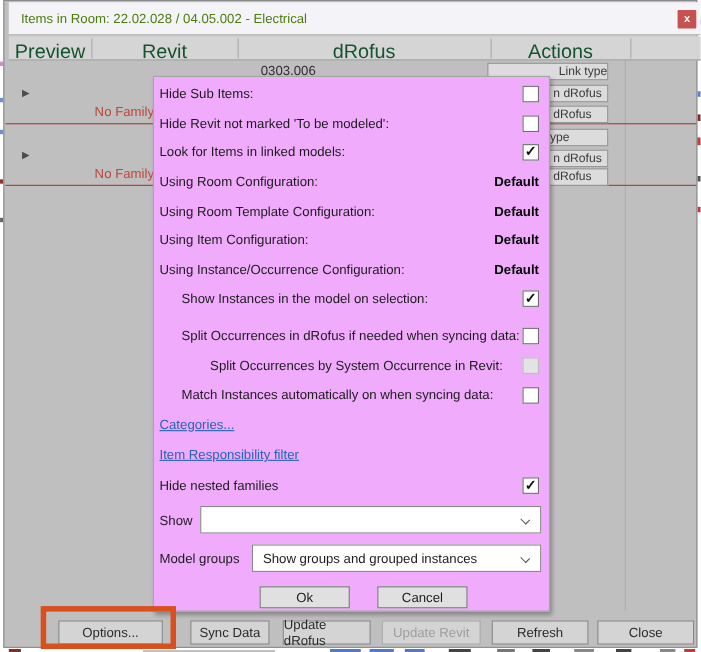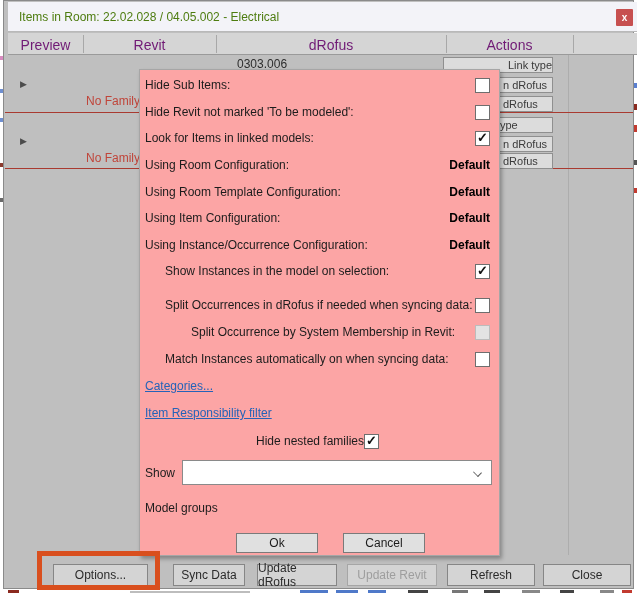--- a/index.html
+++ b/index.html
@@ -15,38 +15,38 @@
   .titlebar { position:absolute; left:4px; top:1px; width:629px; height:30px;
               background:#f3f3f8; border-bottom:1px solid #b9b9b9; }
   .title-text { position:absolute; left:11px; top:8px; font-size:12px; color:#4d7c0f; }
   .close-btn { position:absolute; right:4px; top:7px; width:17px; height:17px;
                background:#c75050; color:#ffffff; font-size:10px; font-weight:bold;
                display:flex; align-items:center; justify-content:center; border-radius:1px; cursor:default; }
 
   
   .grid-header { position:absolute; left:4px; top:32px; width:629px; height:22px;
                  background:#d5d5d5; border-bottom:1px solid #9a9a9a; }
-  .hcell { position:absolute; top:4px; font-size:14px; color:#701a75; text-align:center; }
+  .hcell { position:absolute; top:4px; font-size:18px; color:#14532d; text-align:center; }
   .hdiv { position:absolute; top:2px; width:1px; height:18px; background:#a8a8a8; }
 
   
   .expand-arrow { position:absolute; font-size:9px; color:#4c4c4c; line-height:9px; cursor:default; }
   .no-family { position:absolute; font-size:12px; color:#c0453a; }
   .red-line { position:absolute; left:5px; width:628px; height:1px; background:#a93a30; }
   .col-div { position:absolute; width:1px; background:#adadad; }
   .group-id { position:absolute; font-size:12px; color:#2d2d2d; }
 
   .abtn { position:absolute; left:443px; width:110px; height:16px; background:#dcdcdc;
           border:1px solid #8f8f8f; font-size:11px; color:#3a3a3a; overflow:hidden; }
   .abtn .center { position:absolute; left:0; right:0; top:1px; text-align:right; }
   .abtn .frag { position:absolute; top:1px; white-space:nowrap; }
 
   
   .popup { position:absolute; left:139px; top:69px; width:361px; height:487px;
-           background:#fca5a5; border:1px solid #a6a6a6;
+           background:#f0abfc; border:1px solid #a6a6a6;
            box-shadow:2px 3px 4px rgba(0,0,0,0.30); }
   .prow { position:absolute; left:5px; right:9px; height:26px;
           display:flex; align-items:center; justify-content:space-between;
           font-size:12px; color:#1c1c1c; }
   .prow .lbl { white-space:nowrap; }
   .ind1 { padding-left:20px; }
   .ind2 { padding-left:46px; }
   .cb { position:relative; flex:none; width:15px; height:15px; background:#ffffff;
         border:1px solid #6e6e6e; cursor:default; }
   .cb[data-state="checked"]::before { content:"\2713"; position:absolute; left:1px; top:-2px;
@@ -194,42 +194,46 @@
     </div>
     <div class="prow" style="top:188px;">
       <span class="lbl ind1">Show Instances in the model on selection:</span>
       <span class="cb" data-state="checked"></span>
     </div>
     <div class="prow" style="top:222px;">
       <span class="lbl ind1">Split Occurrences in dRofus if needed when syncing data:</span>
       <span class="cb" data-state="unchecked"></span>
     </div>
     <div class="prow" style="top:249px;">
-      <span class="lbl ind2">Split Occurrence by System Membership in Revit:</span>
+      <span class="lbl ind2">Split Occurrences by System Occurrence in Revit:</span>
       <span class="cb" data-state="disabled"></span>
     </div>
     <div class="prow" style="top:276px;">
       <span class="lbl ind1">Match Instances automatically on when syncing data:</span>
       <span class="cb" data-state="unchecked"></span>
     </div>
 
     <span class="plink" style="top:309px;">Categories...</span>
     <span class="plink" style="top:336px;">Item Responsibility filter</span>
 
-    <div class="prow" style="top:358px;justify-content:center;">
+    <div class="prow" style="top:358px;">
       <span class="lbl">Hide nested families</span>
       <span class="cb" data-state="checked"></span>
     </div>
 
     <span class="ddrow-label" style="left:5px;top:396px;">Show</span>
     <div class="dd" style="left:42px;top:390px;width:310px;">
       <span class="chev"></span>
     </div>
 
     <span class="ddrow-label" style="left:5px;top:431px;">Model groups</span>
+    <div class="dd" style="left:89px;top:425px;width:263px;">
+      <span>Show groups and grouped instances</span>
+      <span class="chev"></span>
+    </div>
 
     <div class="pbtn" style="left:96px;">Ok</div>
     <div class="pbtn" style="left:183px;margin-left:20px;">Cancel</div>
   </div>
 
   <div class="fbtn" style="left:53px;width:95px;" data-disabled="false">Options...</div>
   <div class="fbtn" style="left:173px;width:72px;" data-disabled="false">Sync Data</div>
   <div class="fbtn" style="left:257px;width:80px;" data-disabled="false">Update dRofus</div>
   <div class="fbtn" style="left:347px;width:90px;" data-disabled="true">Update Revit</div>
   <div class="fbtn" style="left:447px;width:88px;" data-disabled="false">Refresh</div>

